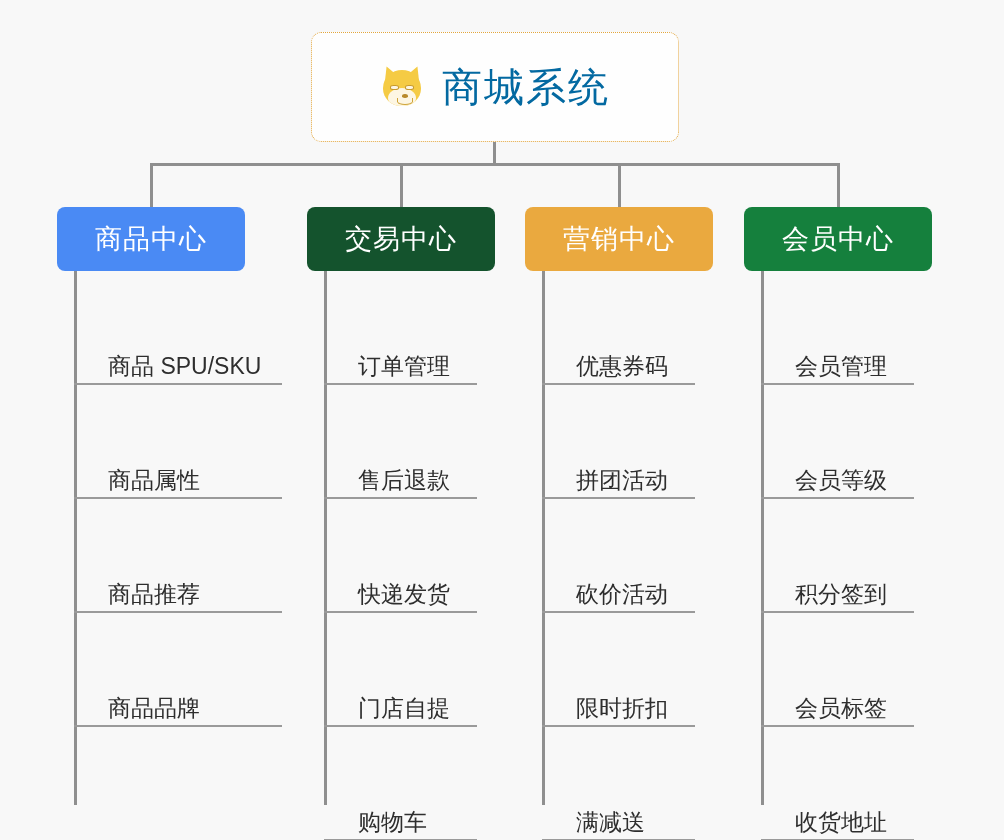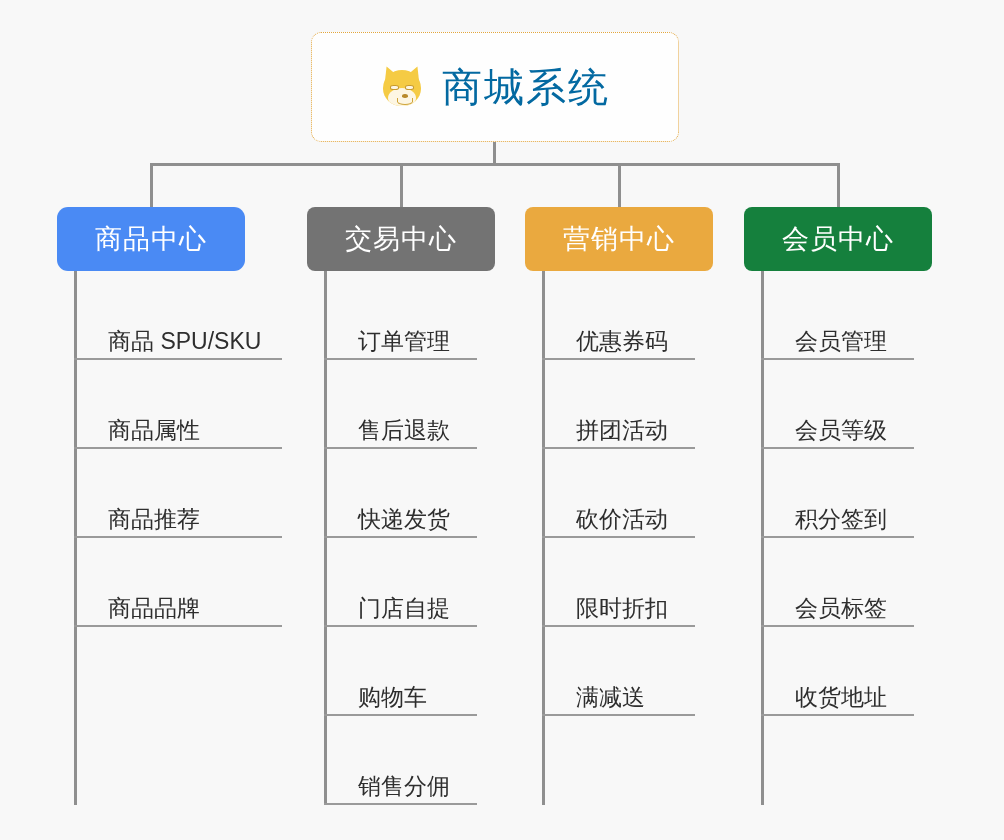--- a/index.html
+++ b/index.html
@@ -147,21 +147,21 @@
     background: #8f8f8f;
   }
   .leaf-list {
     position: absolute;
     left: 17px;
     top: 64px;
     width: 100%;
   }
   .leaf {
     position: relative;
-    height: 89px;
+    height: 114px;
     display: flex;
     align-items: flex-end;
     padding: 0 0 6px 34px;
   }
   .leaf-underline {
     position: absolute;
     left: 0;
     bottom: 0;
     height: 2px;
     background: #9a9a9a;
@@ -196,21 +196,21 @@
   </div>
 
   <div class="conn conn-root-stem"></div>
   <div class="conn conn-bus"></div>
   <div class="conn conn-drop" style="left:150px"></div>
   <div class="conn conn-drop" style="left:400px"></div>
   <div class="conn conn-drop" style="left:618px"></div>
   <div class="conn conn-drop" style="left:837px"></div>
 
   <div class="branch" id="branch-0" style="left:57px">
-      <div class="branch-header" style="background: rgb(74, 138, 244); border-radius: 11px;">
+      <div class="branch-header" style="background: rgb(74, 138, 244);">
         <span>商品中心</span>
       </div>
       <div class="branch-spine" style="height: 534px;"></div>
       <div class="leaf-list">
         <div class="leaf">
           <span class="leaf-underline" style="width: 208px;"></span>
           <span class="leaf-label">商品 SPU/SKU</span>
         </div>
         <div class="leaf">
           <span class="leaf-underline" style="width: 208px;"></span>
@@ -220,21 +220,21 @@
           <span class="leaf-underline" style="width: 208px;"></span>
           <span class="leaf-label">商品推荐</span>
         </div>
         <div class="leaf">
           <span class="leaf-underline" style="width: 208px;"></span>
           <span class="leaf-label">商品品牌</span>
         </div>
       </div>
     </div>
   <div class="branch" id="branch-1" style="left:307px">
-      <div class="branch-header" style="background: #737373;">
+      <div class="branch-header" style="background: #14532d;">
         <span>交易中心</span>
       </div>
       <div class="branch-spine" style="height: 534px;"></div>
       <div class="leaf-list">
         <div class="leaf">
           <span class="leaf-underline" style="width: 153px;"></span>
           <span class="leaf-label">订单管理</span>
         </div>
         <div class="leaf">
           <span class="leaf-underline" style="width: 153px;"></span>

